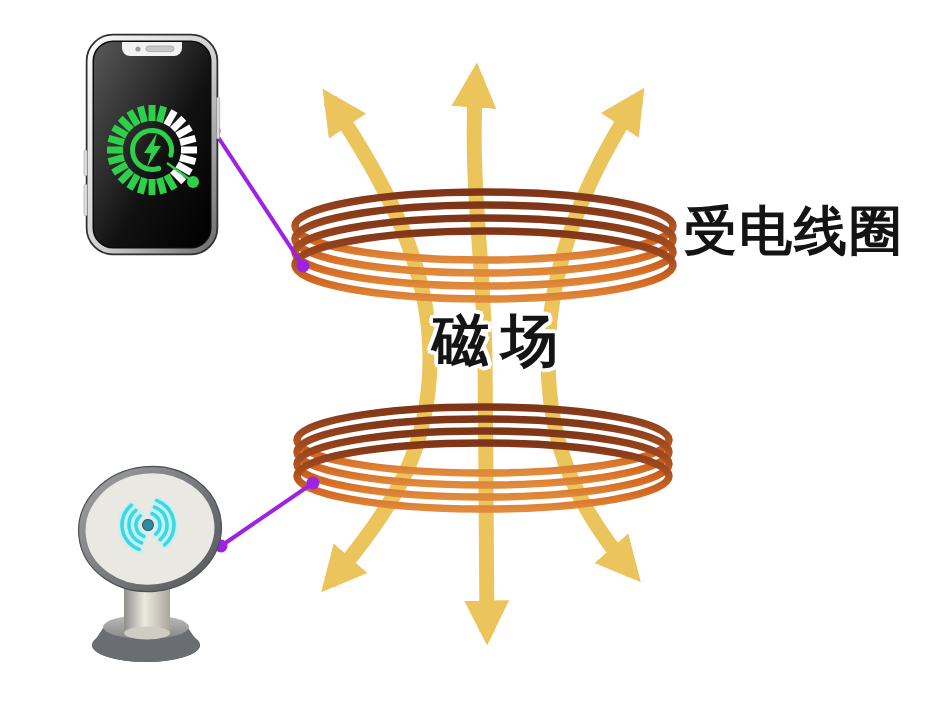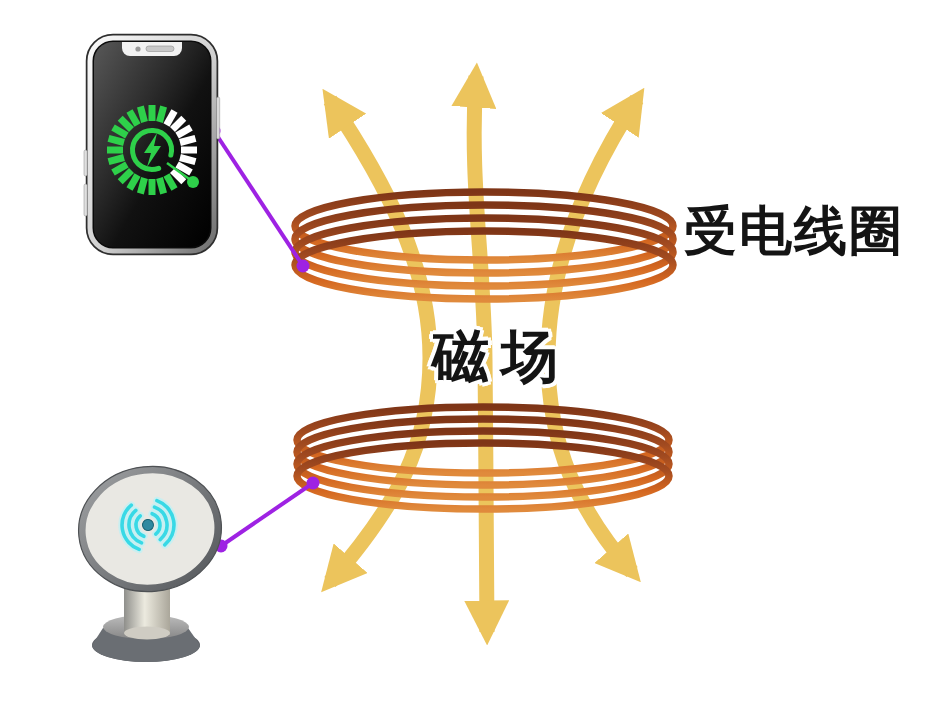--- a/index.html
+++ b/index.html
@@ -14,21 +14,21 @@
     line-height:1; user-select:none;
   }
   .lbl-side { font-size:53px; letter-spacing:2px; }
   .lbl-field {
     font-size:57px; letter-spacing:12px;
     text-shadow:
       -4px 0 0 #fff, 4px 0 0 #fff, 0 -4px 0 #fff, 0 4px 0 #fff,
       -3px -3px 0 #fff, 3px -3px 0 #fff, -3px 3px 0 #fff, 3px 3px 0 #fff;
   }
   #label-receiving   { left:684px; top:204px; }
-  #label-field       { left:432px; top:328px; }
+  #label-field       { left:432px; top:312px; }
   #label-transmitting{ left:684px; top:414px; }
 
   .field-line { fill:none; stroke:#ecc45c; stroke-width:15; }
   .coil-ring  { fill:none; stroke:url(#coilGrad); stroke-width:7.5; }
   .connector  { stroke:#9e22e3; stroke-width:4; }
   .conn-dot   { fill:#9e22e3; }
   .seg-g { stroke:#2ed04a; stroke-width:7; }
   .seg-w { stroke:#ffffff; stroke-width:7; }
   .wifi-glow { fill:none; stroke:#bdf2f5; stroke-width:7.5; stroke-linecap:round; opacity:.75; }
   .wifi-arc  { fill:none; stroke:#38d9e6; stroke-width:3.6; stroke-linecap:round; }

